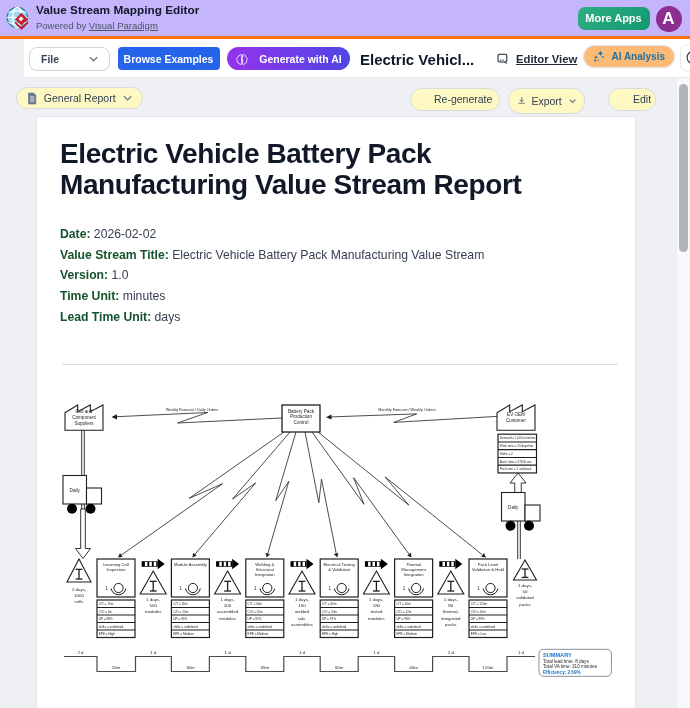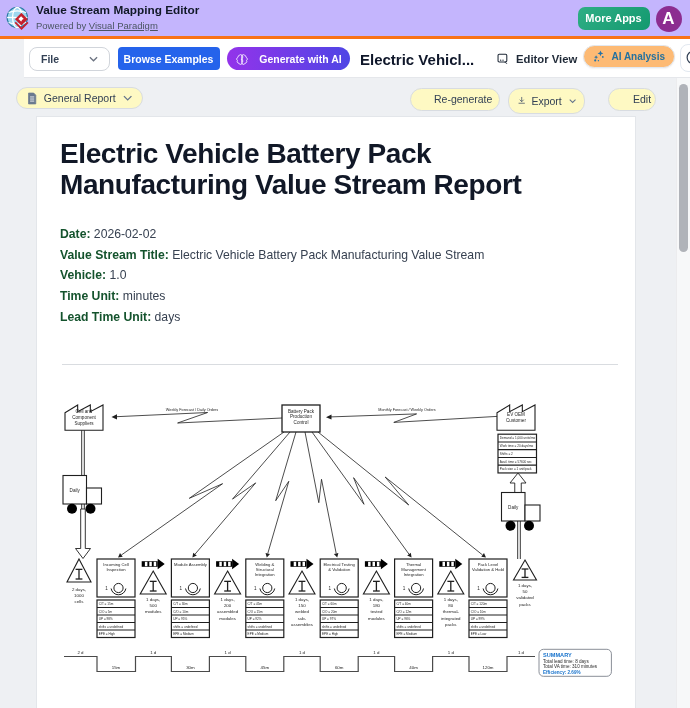--- a/index.html
+++ b/index.html
@@ -14,21 +14,21 @@
 .avatar { position:absolute; left:655.5px; top:5.5px; width:26px; height:26px; border-radius:50%;
   background:#8c2d90; color:#fff; font-size:17px; font-weight:bold; display:flex; align-items:center; justify-content:center; }
 .toolbar { position:absolute; left:0; top:39px; width:690px; height:39px; background:#fff; border-bottom:1px solid #e5e7eb;margin-left:24px; }
 .btn { position:absolute; display:flex; align-items:center; justify-content:center; white-space:nowrap; }
 .file { left:5px; top:7.5px; width:81px; height:24px; border:1px solid #d1d5db; border-radius:8px; background:#fff;
   color:#334155; font-size:10.5px; font-weight:bold; justify-content:space-between; padding:0 11px; }
 .browse { left:93.5px; top:8px; width:102px; height:23px; border-radius:4px; background:#2563eb; color:#fff; font-size:10.5px; font-weight:bold; }
 .genai { left:203px; top:8px; width:123px; height:23px; border-radius:12px;
   background:linear-gradient(90deg,#9333ea,#4f46e5); color:#fff; font-size:10.5px; font-weight:bold; gap:10px; }
 .doctitle { position:absolute; left:336px; top:11.5px; font-size:15px; font-weight:bold; color:#0f172a; white-space:nowrap; }
-.editorview { left:466px; top:8px; height:23px; color:#1f2937; font-weight:bold; font-size:11.3px; gap:6px; padding:0 6px; }
+.editorview { left:466px; top:8px; height:23px; color:#1f2937; font-weight:bold; font-size:11.3px; gap:6px; padding:0 6px;text-decoration:underline; }
 .aianalysis { left:558.5px; top:5.5px; width:92.5px; height:23.5px; border:1px solid #e2e8f0; border-radius:12px;
   background:#fdba74; color:#24719f; font-size:10px; font-weight:bold; gap:5px; box-shadow:0 1px 1.5px rgba(0,0,0,.05); }
 .help { left:656px; top:5px; width:27px; height:27.5px; border:1px solid #e2e8f0; border-radius:8px; background:#fff; }
 .pill { position:absolute; display:flex; align-items:center; background:#fef9c3; border:1px solid #d8dce1;
   border-radius:12px; font-size:10.5px; color:#334155; white-space:nowrap; }
 .grep { left:15.5px; top:87px; width:127.5px; height:22px; padding:0 10px; gap:7px; }
 .regen { left:410px; top:87.5px; width:90px; height:23px; padding:0 8px; gap:15px; }
 .export { left:508px; top:87.5px; width:77px; height:23px; padding:12px 8px; gap:5px; }
 .edit { left:608px; top:87.5px; width:48px; height:23px; padding:0 8px; gap:16px; }
 .page { position:absolute; left:36px; top:116px; width:600px; height:600px; background:#fff; border:1px solid #e3e6ea; }
@@ -142,21 +142,21 @@
     <rect x="3" y="5" width="16" height="16" rx="2"></rect>
     <path d="M16.5 2.5l3 3L12 13H9v-3z" fill="#475569" stroke="none"></path>
   </svg>
   <span>Edit</span>
 </div>
 <div class="page">
   <div class="h1">Electric Vehicle Battery Pack Manufacturing Value Stream Report</div>
   <div class="meta">
     <div><b>Date:</b> 2026-02-02</div>
     <div><b>Value Stream Title:</b> Electric Vehicle Battery Pack Manufacturing Value Stream</div>
-    <div><b>Vehicle:</b> 1.0</div>
+    <div><b>Version:</b> 1.0</div>
     <div><b>Time Unit:</b> minutes</div>
     <div><b>Lead Time Unit:</b> days</div>
   </div>
   <div class="hr"></div>
   <svg class="diagram" width="552" height="300" viewBox="0 0 552 300">
 <path d="M3,21.7 L15.666666666666666,14 L15.666666666666666,20.7 L28.333333333333332,14 L28.333333333333332,20.7 L41,14 L41,39.3 L3,39.3 Z" fill="#fff" stroke="#1f1f1f" stroke-width="1.1"></path>
 <text x="22.0" y="22.249999999999996" font-size="4.6" text-anchor="middle" fill="#1f1f1f">Cell and</text>
 <text x="22.0" y="28.049999999999997" font-size="4.6" text-anchor="middle" fill="#1f1f1f">Component</text>
 <text x="22.0" y="33.849999999999994" font-size="4.6" text-anchor="middle" fill="#1f1f1f">Suppliers</text>
 <line x1="19.7" y1="39.3" x2="19.7" y2="84.5" stroke="#1f1f1f" stroke-width="0.9"></line>

